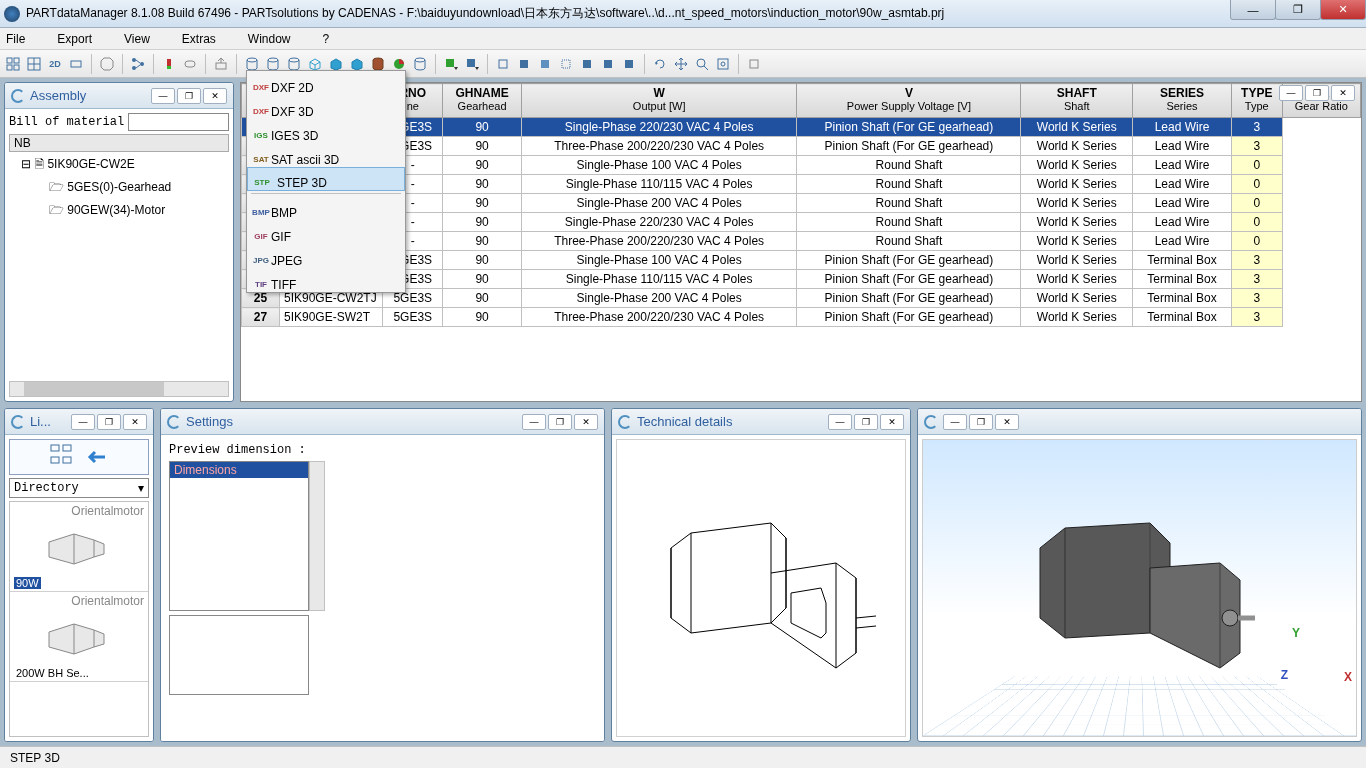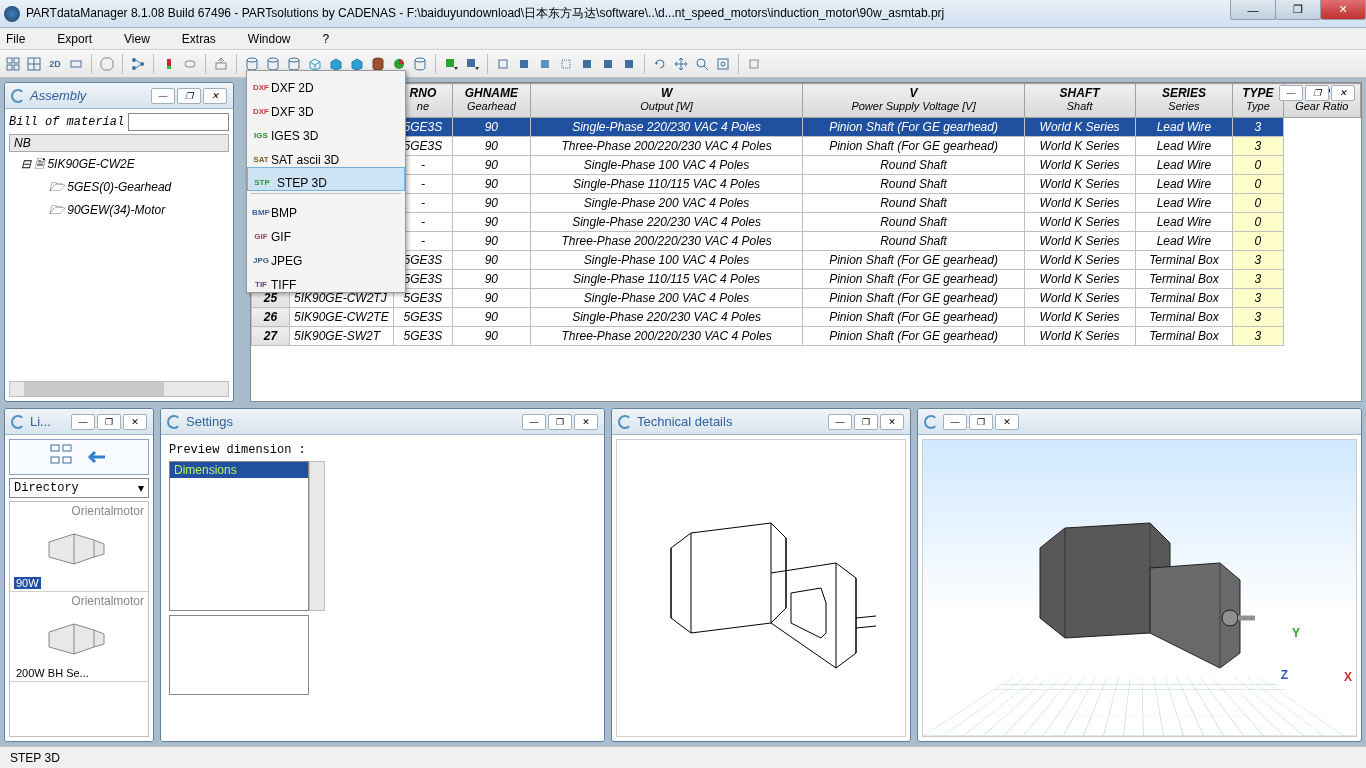--- a/index.html
+++ b/index.html
@@ -10,21 +10,21 @@
 .win-btns { display: flex; gap: 0; position: absolute; right: 0; top: 0; }
 .win-btn { width: 46px; height: 20px; display: flex; align-items: center; justify-content: center; font-size: 11px; background: linear-gradient(#e0e8f0,#c0d0e0); border: 1px solid #90a0b0; border-top: none; border-radius: 0 0 3px 3px; margin-left: -1px; }
 .win-btn.close { background: linear-gradient(#e07070,#c03030); color: #fff; }
 .menubar { height: 22px; background: #f0f0f0; display: flex; align-items: center; padding: 0 6px; gap: 32px; border-bottom: 1px solid #d0d0d0; }
 .menubar span { color: #000; cursor: default; }
 .toolbar { height: 28px; background: linear-gradient(#f8f8f8,#e8e8e8); border-bottom: 1px solid #c0c0c0; display: flex; align-items: center; padding: 0 4px; gap: 3px; }
 .tb-btn { width: 18px; height: 18px; border: 1px solid transparent; display: flex; align-items: center; justify-content: center; }
 .tb-sep { width: 1px; height: 20px; background: #c0c0c0; margin: 0 3px; }
 .tb-btn svg { width: 14px; height: 14px; }
 .workspace { position: absolute; top: 78px; bottom: 22px; left: 0; right: 0; background: #a8bccc; padding: 4px; display: grid; grid-template-rows: 320px 1fr; gap: 6px; }
-.top-row { display: flex; gap: 16px; font-style: italic; }
+.top-row { display: flex; gap: 6px; }
 .bot-row { display: flex; gap: 6px; }
 .panel { background: #fff; border: 1px solid #6080a0; border-radius: 3px; display: flex; flex-direction: column; overflow: hidden; }
 .panel-hdr { height: 26px; background: linear-gradient(#f0f4f8,#d8e4ee); border-bottom: 1px solid #a0b8cc; display: flex; align-items: center; padding: 0 6px; gap: 5px; }
 .swirl { width: 14px; height: 14px; border: 2px solid #5090c0; border-right-color: transparent; border-radius: 50%; }
 .panel-title { flex: 1; color: #3060a0; font-weight: normal; font-size: 13px; }
 .panel-wbtns { display: flex; gap: 2px; }
 .panel-wbtn { width: 24px; height: 16px; background: #fff; border: 1px solid #a0b0c0; border-radius: 2px; display: flex; align-items: center; justify-content: center; font-size: 9px; }
 .asm-panel { width: 230px; }
 .asm-body { flex: 1; display: flex; flex-direction: column; padding: 4px; overflow: hidden; }
 .bom-row { display: flex; align-items: center; gap: 4px; margin-bottom: 3px; }
@@ -51,21 +51,21 @@
 .dir-select { height: 20px; border: 1px solid #888; display: flex; align-items: center; padding: 0 4px; justify-content: space-between; }
 .thumb-list { flex: 1; border: 1px solid #c0c0c0; overflow: hidden; }
 .thumb-item { border-bottom: 1px solid #d0d0d0; height: 90px; position: relative; display: flex; align-items: center; justify-content: center; }
 .thumb-item .label { position: absolute; top: 2px; right: 4px; font-size: 12px; color: #888; }
 .thumb-item .caption { position: absolute; bottom: 2px; left: 4px; font-size: 11px; background: #2050a0; color: #fff; padding: 0 2px; }
 .motor-iso { width: 80px; height: 50px; }
 .settings-panel { flex: 1; max-width: 590px; }
 .settings-body { flex: 1; padding: 8px; background: #fff; }
 .settings-body .lbl { font-family: "Courier New", monospace; margin-bottom: 4px; }
 .listbox { width: 140px; height: 150px; border: 1px solid #888; background: #fff; display: inline-block; vertical-align: top; }
-.listbox .item { background: #2050a0; color: #bef264; padding: 1px 4px; }
+.listbox .item { background: #2050a0; color: #fca5a5; padding: 1px 4px; }
 .vscroll { width: 16px; height: 150px; background: #e8e8e8; border: 1px solid #c0c0c0; display: inline-block; vertical-align: top; }
 .textbox { width: 140px; height: 80px; border: 1px solid #888; background: #fff; margin-top: 4px; }
 .tech-panel { flex: 1; max-width: 300px; }
 .preview-box { flex: 1; background: #fff; border: 1px solid #d0d0d0; margin: 4px; display: flex; align-items: center; justify-content: center; }
 .render-panel { flex: 1; }
 .render-box { flex: 1; margin: 4px; background: linear-gradient(#d0e8ff 0%, #fff 60%); border: 1px solid #ccc; position: relative; display: flex; align-items: center; justify-content: center; }
 .render-box .grid-floor { position: absolute; bottom: 0; left: 0; right: 0; height: 60%; background:
   repeating-linear-gradient(90deg, rgba(100,150,200,.3) 0 1px, transparent 1px 20px),
   repeating-linear-gradient(0deg, rgba(100,150,200,.3) 0 1px, transparent 1px 20px); transform: perspective(200px) rotateX(55deg); transform-origin: bottom; }
 .render-box .axes { position: absolute; right: 6px; bottom: 6px; font-weight: bold; }
@@ -487,31 +487,20 @@
                 <td style="text-align:left">5IK90GE-CW2TJ</td>
                 <td>5GE3S</td>
                 <td>90</td>
                 <td>Single-Phase 200 VAC 4 Poles</td>
                 <td>Pinion Shaft (For GE gearhead)</td>
                 <td>World K Series</td>
                 <td>Terminal Box</td>
                 <td class="ratio">3</td>
               </tr>
               <tr>
-                <td class="rn">26</td>
-                <td style="text-align:left">5IK90GE-CW2TE</td>
-                <td>5GE3S</td>
-                <td>90</td>
-                <td>Single-Phase 220/230 VAC 4 Poles</td>
-                <td>Pinion Shaft (For GE gearhead)</td>
-                <td>World K Series</td>
-                <td>Terminal Box</td>
-                <td class="ratio">3</td>
-              </tr>
-              <tr>
                 <td class="rn">27</td>
                 <td style="text-align:left">5IK90GE-SW2T</td>
                 <td>5GE3S</td>
                 <td>90</td>
                 <td>Three-Phase 200/220/230 VAC 4 Poles</td>
                 <td>Pinion Shaft (For GE gearhead)</td>
                 <td>World K Series</td>
                 <td>Terminal Box</td>
                 <td class="ratio">3</td>
               </tr>

